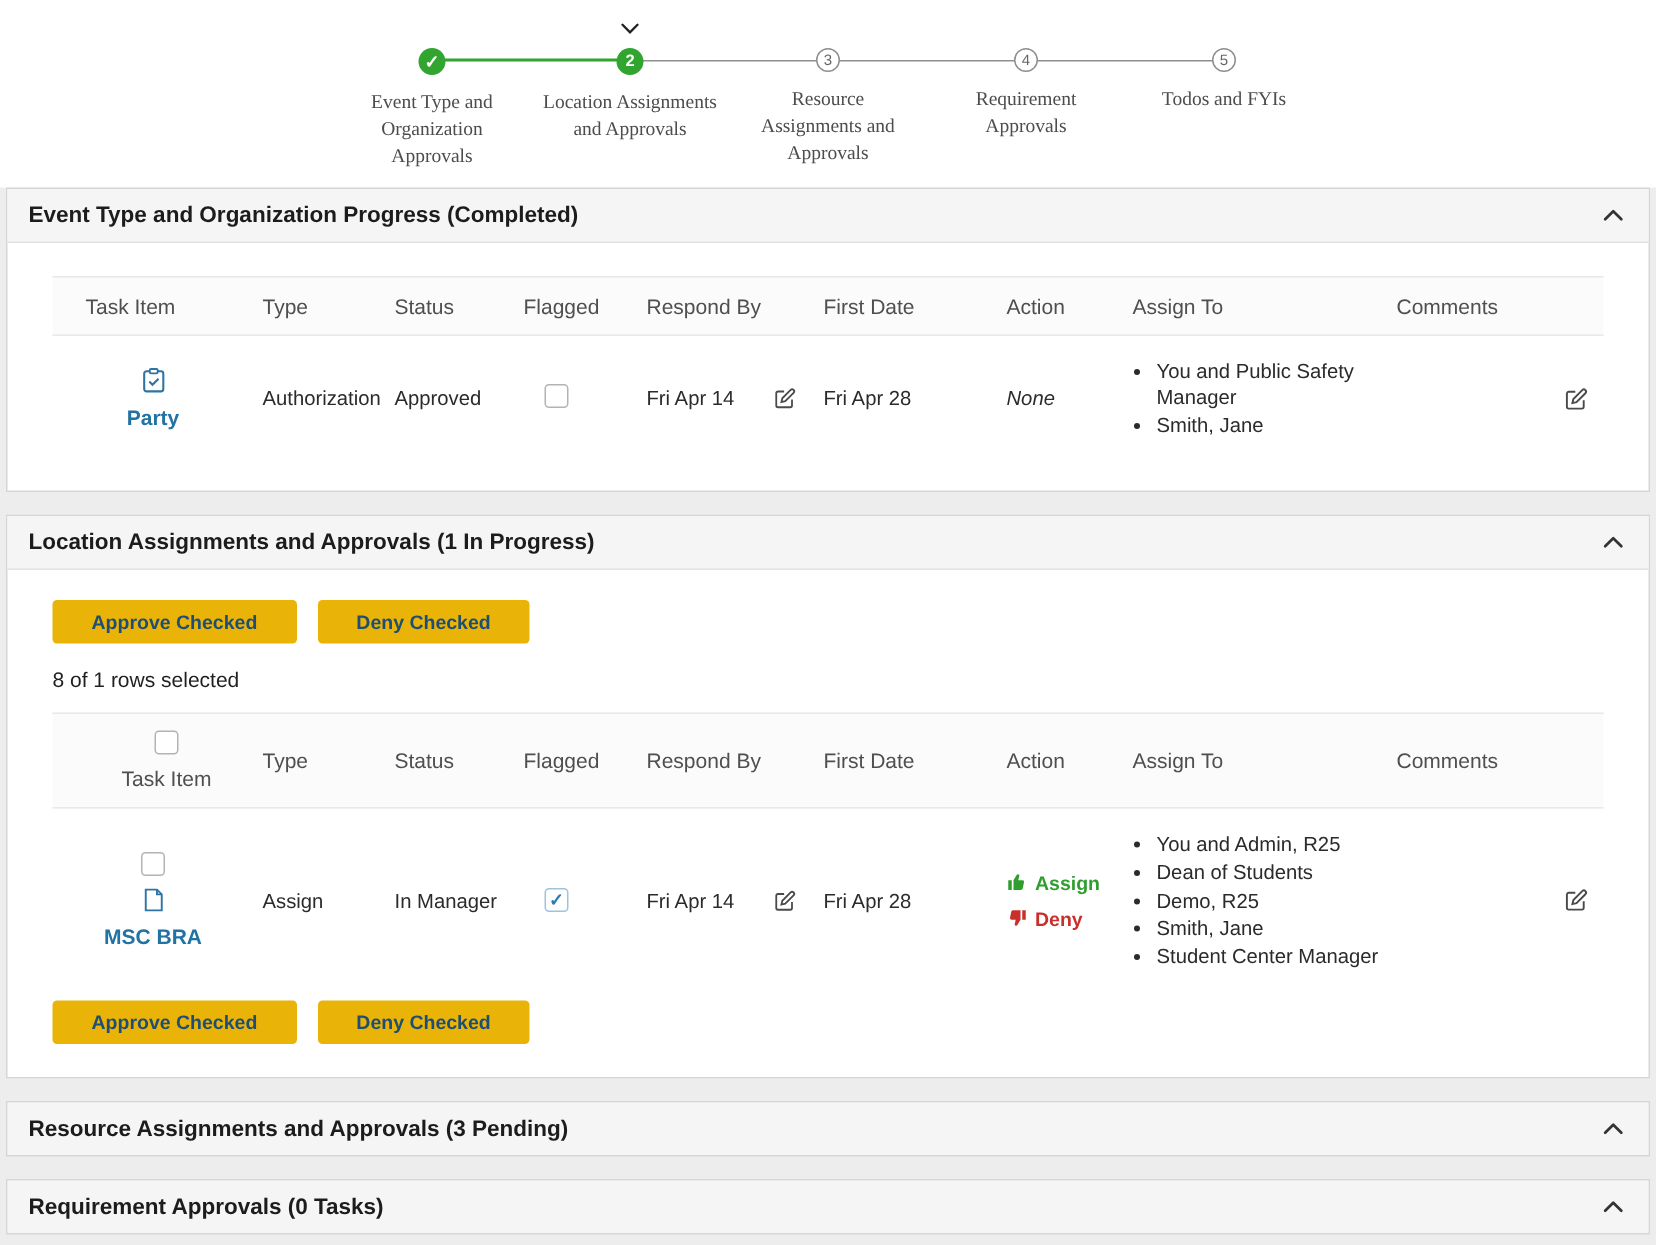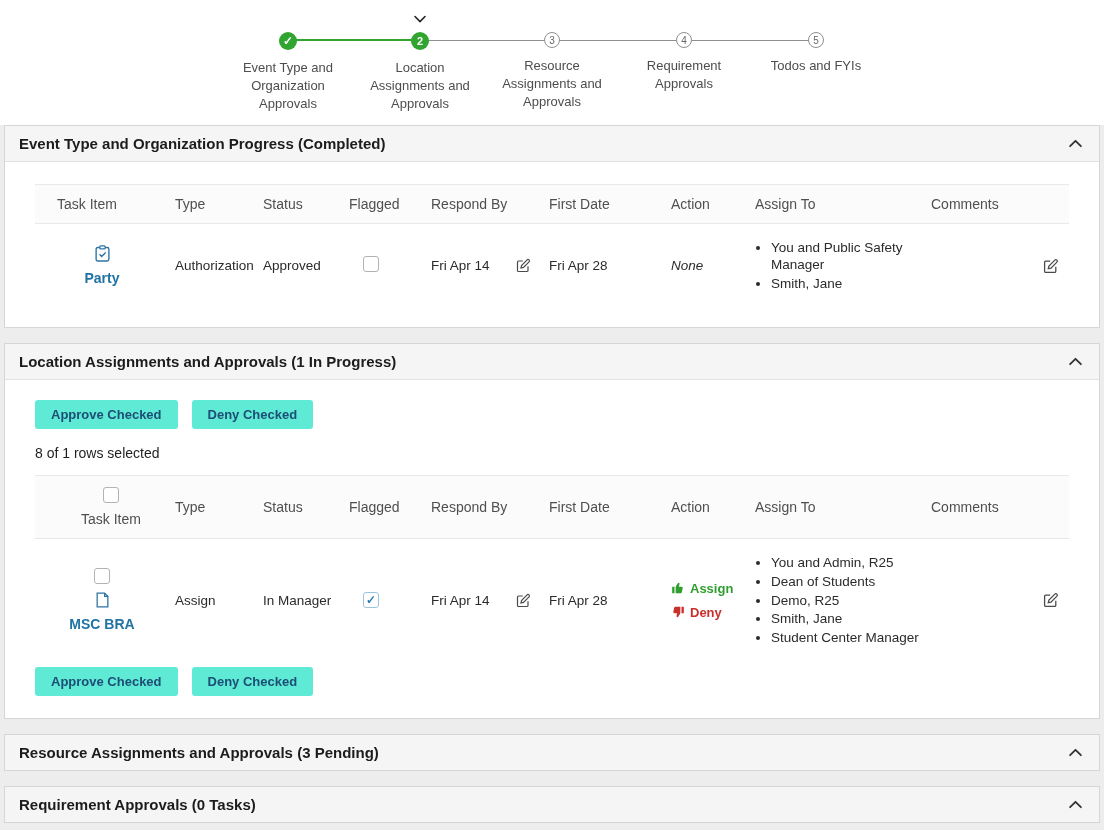--- a/index.html
+++ b/index.html
@@ -22,21 +22,21 @@
     width: 18px; height: 18px; border-radius: 50%;
     display: flex; align-items: center; justify-content: center;
     font-size: 11px; font-weight: bold; z-index: 1; background: #fff; position: relative;
   }
   .step[data-state="completed"] .circle,
   .step[data-state="active"] .circle { background: #31a52f; color: #fff; }
   .step[data-state="completed"] .glyph { font-size: 12px; line-height: 1; }
   .step[data-state="upcoming"] .circle {
     width: 16px; height: 16px; border: 1px solid #8f8f8f; color: #666; font-weight: normal; font-size: 10px;
   }
-  .step-label { margin-top: 9px; font-size: 13px; color: #4d4d4d; text-align: center; max-width: 118px; line-height: 1.38; }
+  .step-label { margin-top: 9px; font-size: 13px; color: #4d4d4d; text-align: center; max-width: 118px; line-height: 1.38; font-family: Liberation Serif, serif; }
   .active-caret { position: absolute; top: -1px; left: 50%; transform: translateX(-50%); line-height: 0; }
 
   
   .card { margin: 0 4px 15px; background: #fff; border: 1px solid #d6d6d6; }
   .card-header {
     display: flex; justify-content: space-between; align-items: center;
     background: #f5f5f5; padding: 9px 16px 9px 14px; cursor: pointer;
   }
   .card.expanded .card-header { border-bottom: 1px solid #e2e2e2; }
   .card-title { font-size: 15px; font-weight: bold; color: #1c1c1c; }
@@ -81,23 +81,23 @@
   
   .cell-action { display: flex; flex-direction: column; gap: 9px; }
   .action-link { display: inline-flex; align-items: center; gap: 5px; font-size: 13px; font-weight: bold; }
   .action-link.assign { color: #2f9e2f; }
   .action-link.deny { color: #c9302c; }
 
   
   .btn-row { display: flex; gap: 14px; margin-bottom: 16px; }
   .btn-row.bottom { margin-top: 8px; margin-bottom: 0; }
   .btn {
-    background: #5eead4; color: #1d4e75; border: none; border-radius: 3px;
+    background: #eab308; color: #1d4e75; border: none; border-radius: 3px;
     font-family: "Liberation Sans", sans-serif; font-size: 13px; font-weight: bold;
-    padding: 7px 16px; cursor: pointer;
+    padding: 7px 26px; cursor: pointer;
   }
   .selection { font-size: 14px; color: #1f1f1f; margin-bottom: 14px; }
 </style>
 </head>
 <body>
 
 <div class="stepper-wrap">
   <div class="stepper">
 
     <div class="step" data-state="completed">

